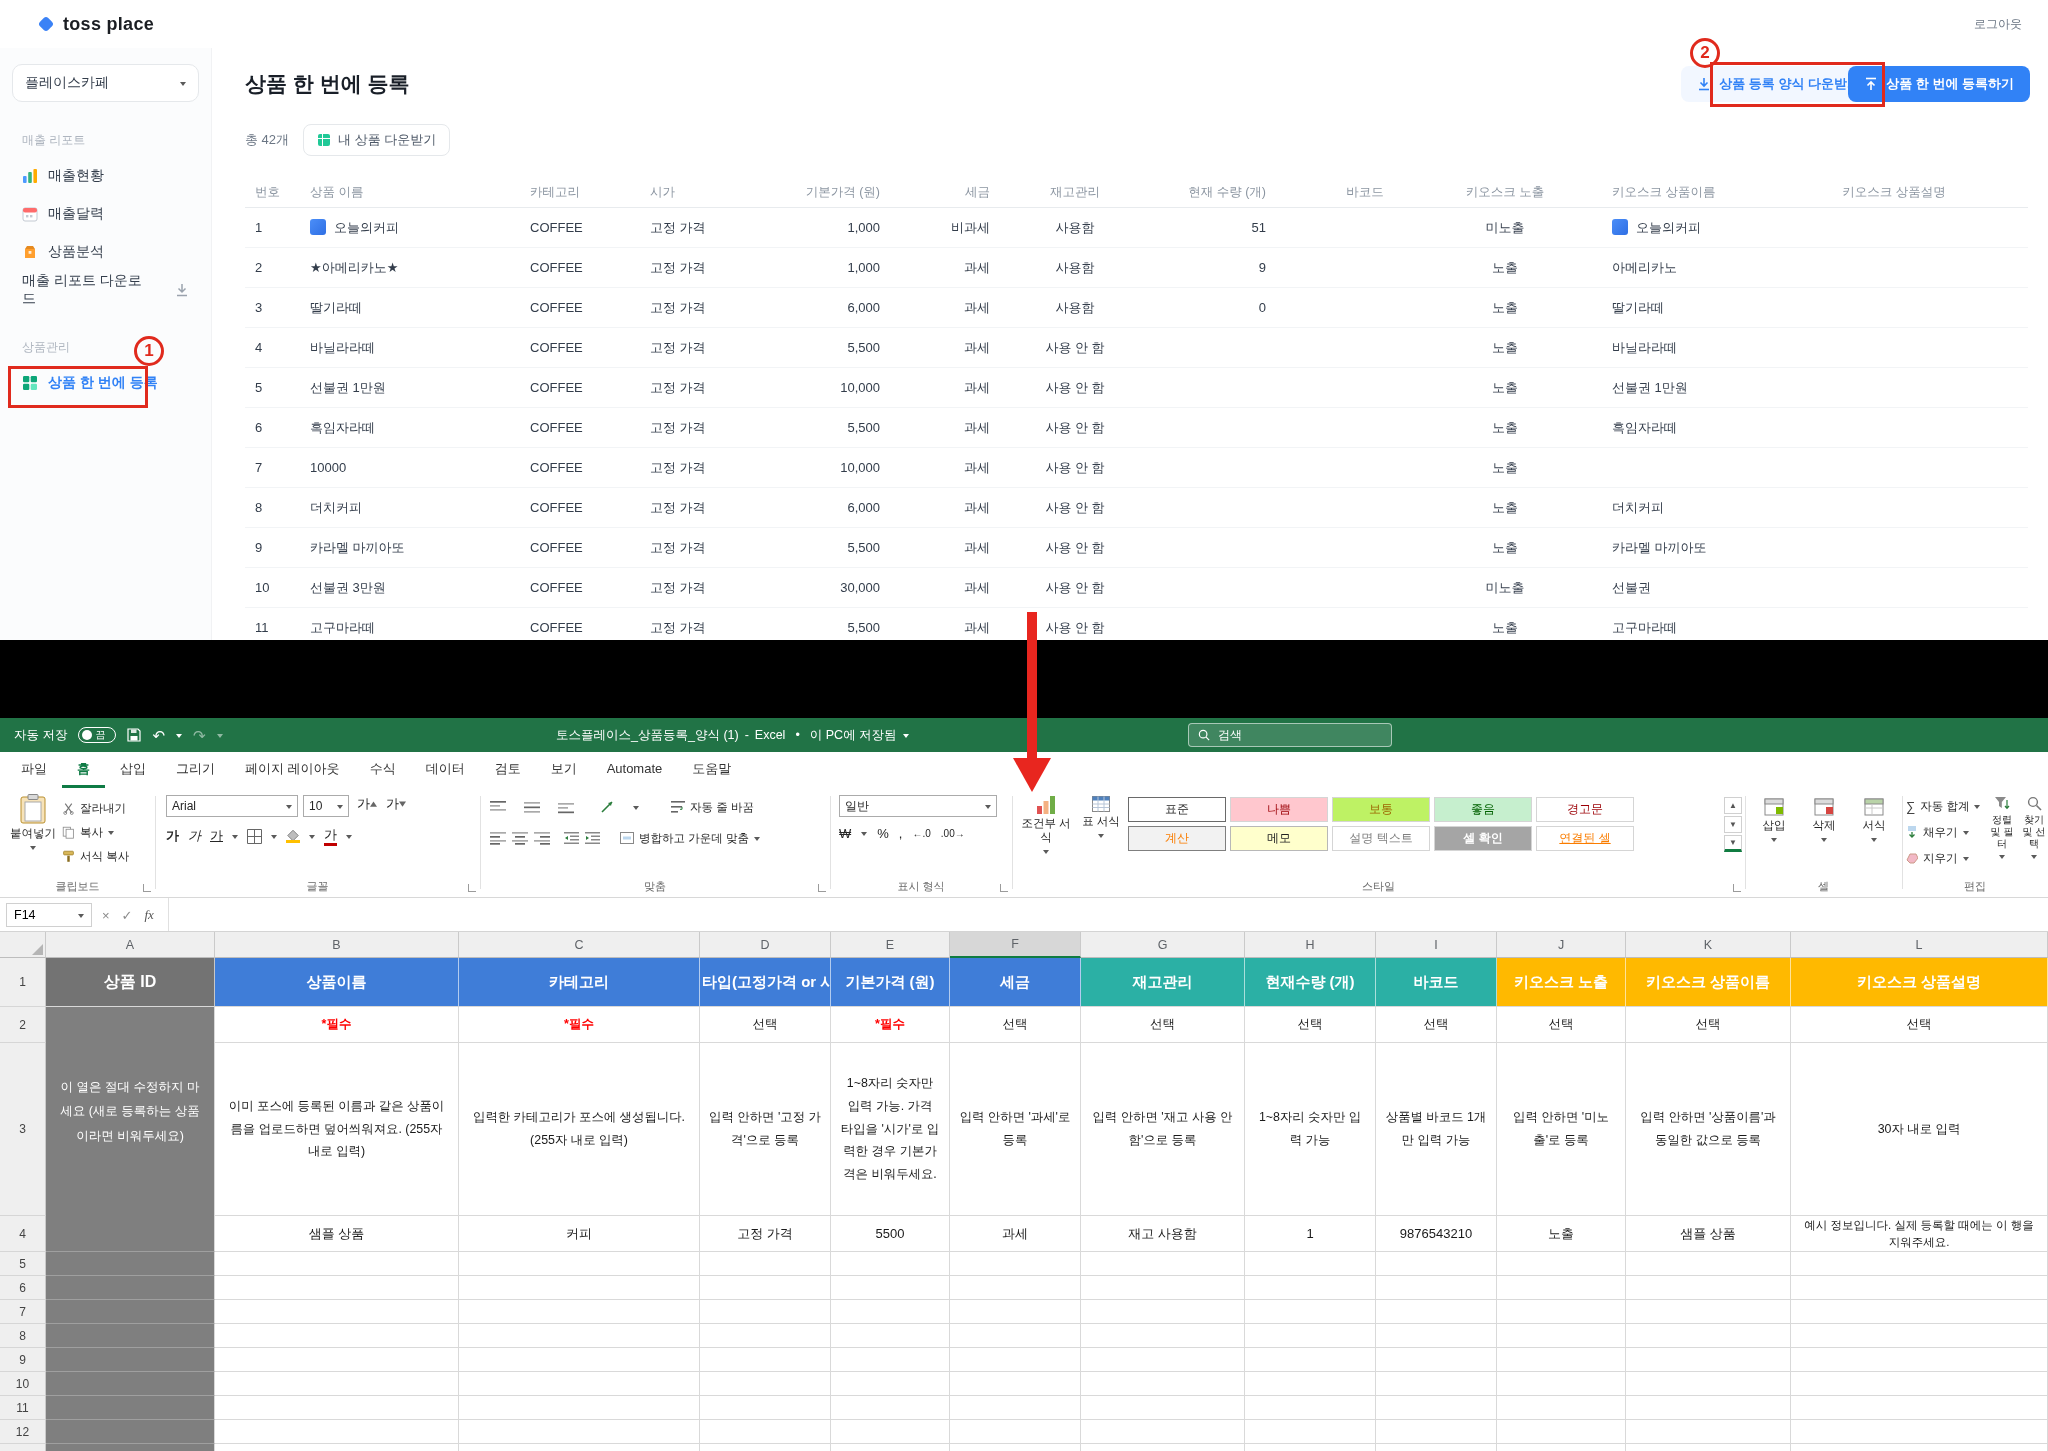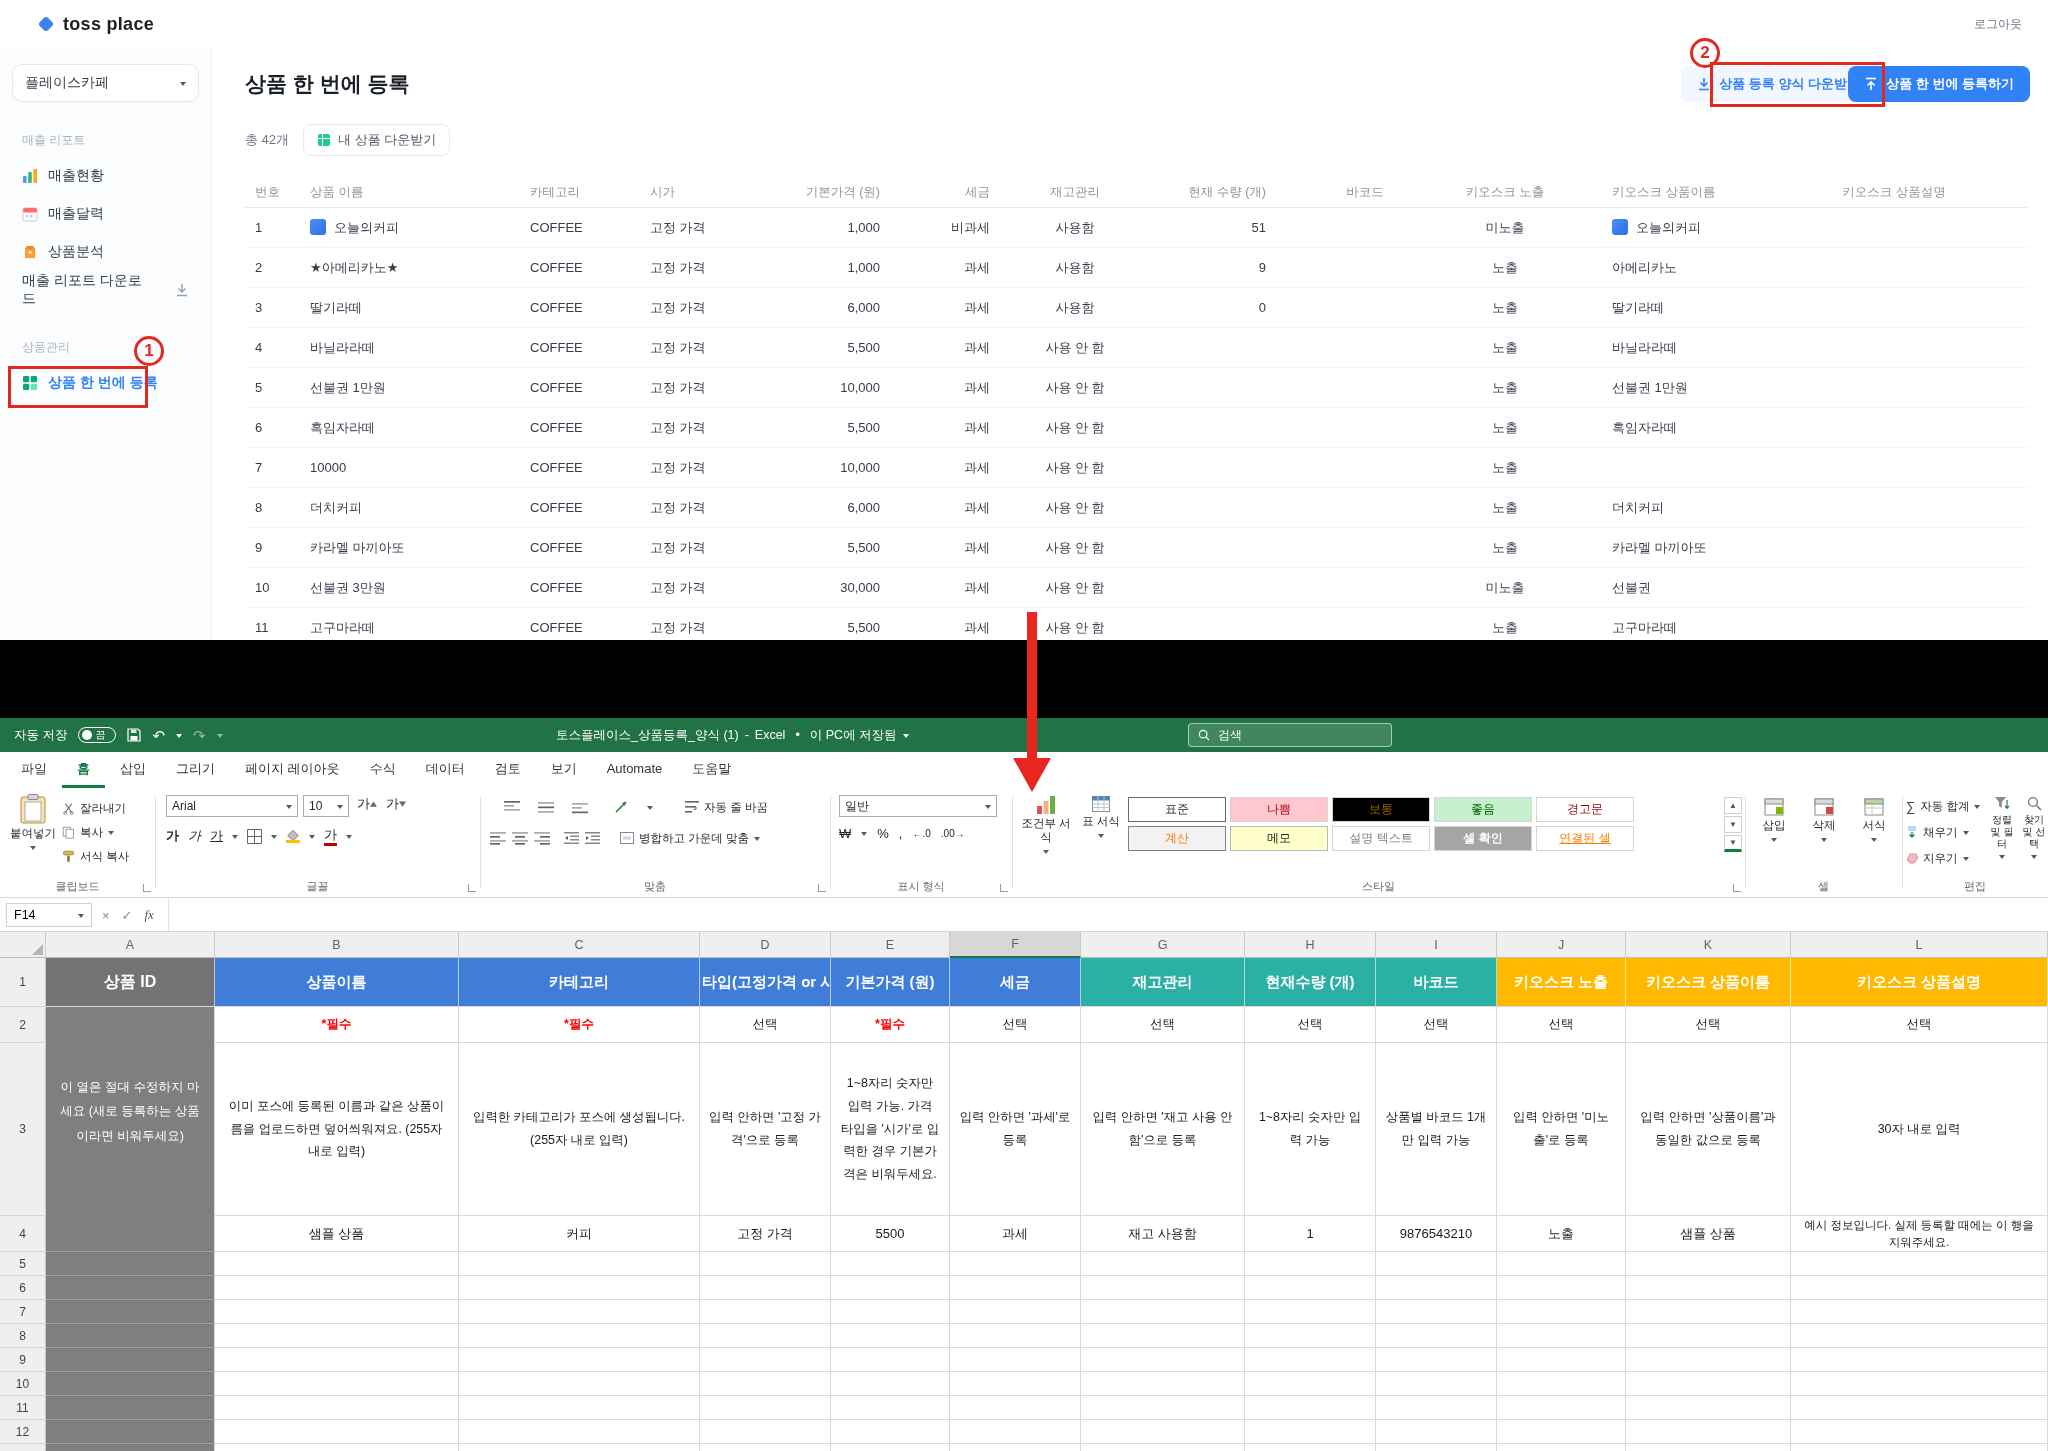--- a/index.html
+++ b/index.html
@@ -66,21 +66,21 @@
 .fbtn{display:inline-flex;align-items:center;font-size:13px;cursor:pointer}
 .row1{position:absolute;top:7px;display:flex;align-items:center;gap:9px}
 .row2{position:absolute;top:38px;display:flex;align-items:center;gap:9px}
 .bld{font-weight:bold}.itl{font-style:italic}.unl{text-decoration:underline}
 .fcol{position:relative;font-size:13px;padding-bottom:2px}
 .fcol::after{content:"";position:absolute;left:0;right:0;bottom:0;height:3px;background:#c00000}
 .fill-ic::after{background:#ffc000}
 .stc{width:98px;height:25px;display:flex;align-items:center;justify-content:center;font-size:12px;border:1px solid #d5d5d5;background:#fff;color:#222;cursor:pointer}
 .st0{border:1.5px solid #6a6a6a}
 .st1{background:#FFC7CE;color:#9C0006}
-.st2{background:#000000;color:#9C6500}
+.st2{background:#bef264;color:#9C6500}
 .st3{background:#C6EFCE;color:#006100}
 .st4{color:#9C0006}
 .st5{background:#F2F2F2;color:#FA7D00;border-color:#7f7f7f}
 .st6{background:#FFFFCC;border-color:#b8b8b8}
 .st7{color:#808080}
 .st8{background:#A5A5A5;color:#fff;font-weight:bold}
 .st9{color:#FA7D00;text-decoration:underline}
 #style-gallery{position:absolute;left:116px;top:9px;width:592px;display:flex;flex-wrap:wrap;gap:4px}
 .gscroll{position:absolute;left:712px;top:9px;display:flex;flex-direction:column;gap:2px}
 .gscroll span{width:18px;height:17px;border:1px solid #d0d0d0;background:#fff;font-size:8px;display:flex;align-items:center;justify-content:center;color:#555;cursor:pointer}
@@ -536,21 +536,21 @@
             <span class="car"></span>
           <span class="fcol">가</span>
             <span class="car"></span>
         </div>
         <div class="glabel">글꼴</div>
         <span class="dlg"></span>
       </div>
       <div class="xl-div" style="left:480px"></div>
 
       <div class="grp" style="left:480px;width:350px">
-        <div class="row1" style="left:24px;gap:18px">
+        <div class="row1" style="left:10px;gap:18px">
           <span>
               <svg width="16" height="13" viewBox="0 0 16 13">
                 <rect width="16" height="1.7" fill="#666"></rect>
                 <rect y="4" width="10" height="1.7" fill="#aaa"></rect>
                 <rect y="8" width="16" height="1.7" fill="#aaa"></rect>
               </svg>
             </span>
           <span>
               <svg width="16" height="13" viewBox="0 0 16 13">
                 <rect y="1" width="16" height="1.7" fill="#aaa"></rect>

